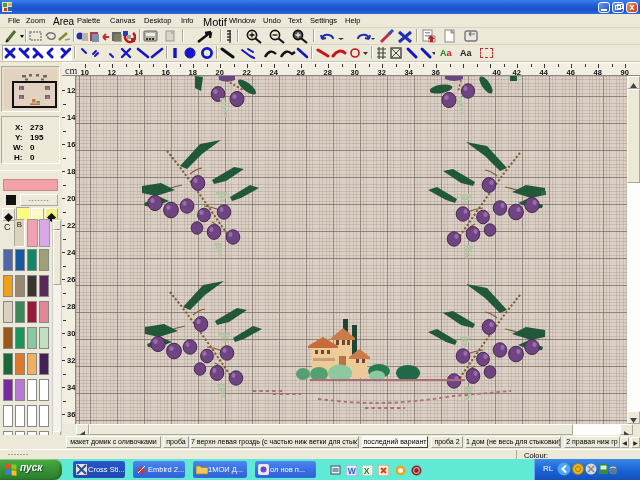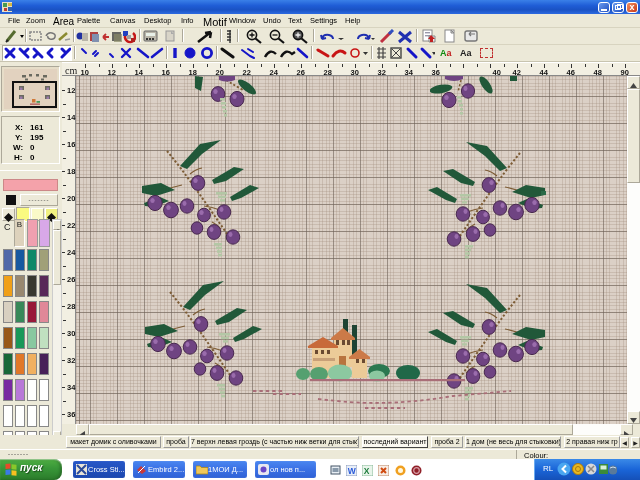--- a/index.html
+++ b/index.html
@@ -221,21 +221,21 @@
           <rect x="8" y="23.5" width="2.5" height="2.5"></rect>
           <rect x="34.5" y="23.5" width="2.5" height="2.5"></rect>
         </g>
 <rect x="20" y="26" width="3.5" height="3.5" fill="#d07838"></rect>
         <rect x="24.5" y="28" width="3.5" height="1.8" fill="#4a9a5a"></rect>
         <rect x="18" y="30.5" width="10" height="1.3" fill="#b05858"></rect>
 </svg>
 </div>
     <div class="abs sunk" style="left:1px;top:54px;width:59px;height:48px;background:#ece9d8;font-size:8px;font-weight:bold;color:#000;">
 <div class="abs" style="left:13px;top:6px;">X:</div>
-      <div class="abs" style="left:28px;top:6px;">161</div>
+      <div class="abs" style="left:28px;top:6px;">273</div>
 <div class="abs" style="left:13px;top:16px;">Y:</div>
       <div class="abs" style="left:28px;top:16px;">195</div>
 <div class="abs" style="left:11px;top:26px;">W:</div>
       <div class="abs" style="left:28px;top:26px;">0</div>
 <div class="abs" style="left:12px;top:36px;">H:</div>
       <div class="abs" style="left:28px;top:36px;">0</div>
 </div>
     <div class="abs" style="left:0;top:108px;width:62px;height:288px;border-top:1px solid #fff;">
       <div class="abs" style="left:3px;top:8px;width:55px;height:12px;background:#f4a2aa;border:1px solid #c88;"></div>
       <div class="abs" style="left:6px;top:24px;width:10px;height:10px;background:#111;"></div>
@@ -693,21 +693,21 @@
     <div class="abs" style="left:465px;top:1px;width:96px;height:12px;background:#ece9d8;border:1px solid #999;border-top-color:#fff;border-left-color:#fff;font-size:7px;color:#000;text-align:center;line-height:10px;white-space:nowrap;overflow:hidden;">1 дом (не весь для стыковки)</div>
     <div class="abs" style="left:564px;top:1px;width:56px;height:12px;background:#ece9d8;border:1px solid #999;border-top-color:#fff;border-left-color:#fff;font-size:7px;color:#000;text-align:center;line-height:10px;white-space:nowrap;overflow:hidden;">2 правая ниж гр</div>
     <div class="abs btn3d" style="left:620px;top:2px;width:9px;height:11px;font-size:6px;color:#222;text-align:center;line-height:10px;">◀</div>
     <div class="abs btn3d" style="left:631px;top:2px;width:9px;height:11px;font-size:6px;color:#222;text-align:center;line-height:10px;">▶</div>
   </div>
 <div class="abs" style="left:0;top:449px;width:640px;height:10px;background:#ece9d8;border-top:1px solid #fff;">
 <span class="abs" style="left:8px;top:1px;font-size:6px;letter-spacing:1px;color:#333;">-------</span>
 <div class="abs" style="left:516px;top:0;width:124px;height:10px;border-left:1px solid #aca899;"></div>
     <span class="abs" style="left:524px;top:1px;font-size:7.5px;color:#000;">Colour:</span>
 </div>
-<div class="abs" style="left:0;top:459px;width:640px;height:21px;background:linear-gradient(to bottom,#4a82e8 0%,#2a61d8 12%,#2458cе 60%,#1d47ae 100%);background-color:#ffffff;">
+<div class="abs" style="left:0;top:459px;width:640px;height:21px;background:linear-gradient(to bottom,#4a82e8 0%,#2a61d8 12%,#2458cе 60%,#1d47ae 100%);background-color:#5eead4;">
 <div class="abs" style="left:0;top:0;width:62px;height:21px;background:linear-gradient(to bottom,#4fae42 0%,#389638 45%,#2b7c2b 100%);border-radius:0 8px 8px 0;box-shadow:inset 0 1px 1px rgba(255,255,255,.45), inset -2px 0 3px rgba(20,60,20,.4);">
 <svg class="abs" style="left:5px;top:4px" width="13" height="13" viewBox="0 0 13 13">
         <rect x="0.5" y="1" width="5" height="5" fill="#e84a2a" transform="skewY(-6)"></rect>
         <rect x="6.5" y="0.5" width="5" height="5" fill="#8ac82a" transform="skewY(6)"></rect>
         <rect x="0.5" y="7" width="5" height="5" fill="#3a7ae8" transform="skewY(-6)"></rect>
         <rect x="6.5" y="6.5" width="5" height="5" fill="#f8c020" transform="skewY(6)"></rect>
       </svg>
 <span class="abs" style="left:20px;top:3px;font-size:10px;font-weight:bold;font-style:italic;color:#fff;text-shadow:1px 1px 1px #1a4a1a;">пуск</span>
 </div>
 <div class="abs" style="left:73px;top:2px;width:52px;height:17px;background:linear-gradient(to bottom,#2757c8,#1b47ae);border-radius:2px;box-shadow:inset 0 0 1px rgba(255,255,255,.4);">

